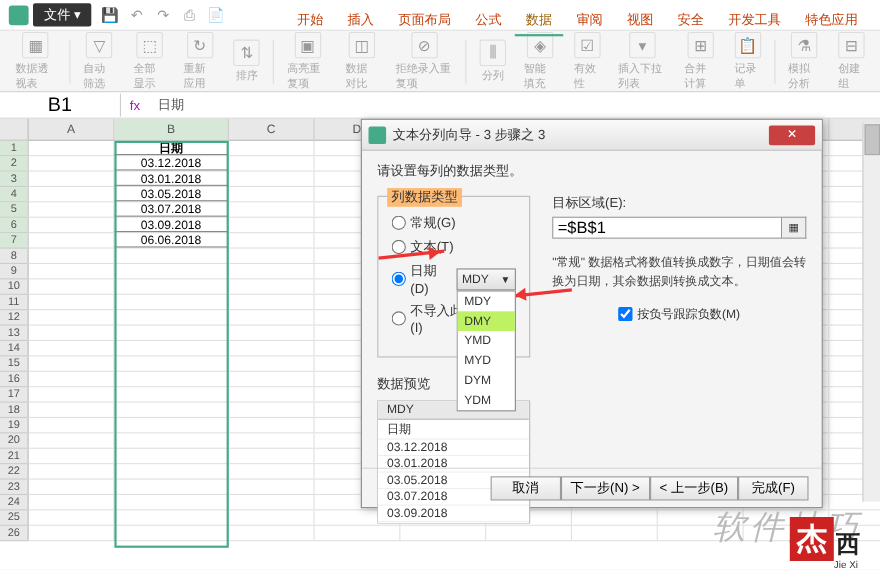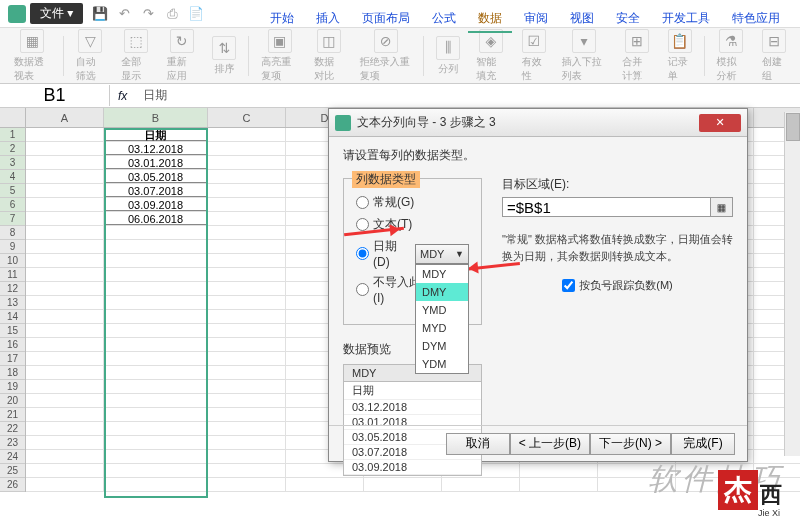--- a/index.html
+++ b/index.html
@@ -3,29 +3,29 @@
 <meta charset="utf-8">
 <style>
 *{box-sizing:border-box;margin:0;padding:0;font-family:"Microsoft YaHei","SimSun",sans-serif}
 body{width:800px;height:518px;background:#f0f0f0;position:relative;overflow:hidden;font-size:12px}
 .menubar{height:28px;background:#fff;display:flex;align-items:center;padding:0 8px;border-bottom:1px solid #ddd}
 .menubar .wps{width:18px;height:18px;background:#4a8;border-radius:3px;margin-right:4px}
 .menubar .file-btn{padding:2px 10px;background:#333;color:#fff;border-radius:2px;font-size:12px;margin-right:8px}
 .menubar .qa-icons{display:flex;gap:6px}
 .menubar .qa-icons span{width:18px;height:18px;display:flex;align-items:center;justify-content:center;color:#999;font-size:13px}
 .tabs{position:absolute;top:6px;right:10px;display:flex;gap:2px;font-size:12px}
-.tabs span{padding:4px 10px;color:#1d4ed8}
+.tabs span{padding:4px 10px;color:#c2410c}
 .tabs span.active{color:#a16207;border-bottom:2px solid #4a8}
 .ribbon{height:56px;background:#f5f5f5;border-bottom:1px solid #ccc;display:flex;align-items:center;padding:0 8px;gap:4px}
 .rb-group{display:flex;flex-direction:column;align-items:center;padding:0 6px;color:#aaa;font-size:10px;gap:2px}
 .rb-icon{width:24px;height:24px;border:1px solid #ddd;border-radius:2px;display:flex;align-items:center;justify-content:center;color:#999;font-size:14px}
 .rb-sep{width:1px;height:40px;background:#ddd;margin:0 2px}
 .namebox-row{height:24px;background:#fff;border-bottom:1px solid #ccc;display:flex;align-items:center}
 .namebox{width:110px;padding:0 8px;border-right:1px solid #ccc;text-align:center;font-size:18px}
-.fx{padding:0 8px;color:#0f172a;font-style:italic}
+.fx{padding:0 8px;color:#a21caf;}
 .formula{padding:0 8px;font-size:12px;color:#555}
 .grid-area{position:relative;background:#fff;height:410px}
 .col-headers{display:flex;height:20px;background:#e8e8e8;border-bottom:1px solid #bbb}
 .corner{width:26px;border-right:1px solid #bbb}
 .col-h{border-right:1px solid #ccc;text-align:center;font-size:11px;line-height:20px;color:#555}
 .col-A{width:78px}.col-B{width:104px}.col-C{width:78px}.col-D{width:78px}.col-E{width:78px}.col-F{width:78px}.col-G{width:78px}.col-H{width:78px}.col-L{width:78px}
 .col-h.sel{background:#d8e8d8}
 .grid-body{display:flex}
 .row-headers{width:26px;background:#e8e8e8;border-right:1px solid #bbb}
 .row-h{height:14px;border-bottom:1px solid #ccc;text-align:center;font-size:10px;line-height:14px;color:#555}
@@ -46,21 +46,21 @@
 .dlg-right{flex:1}
 .dlg-box{border:1px solid #bbb;padding:10px 12px 14px;position:relative;margin-top:6px}
 .dlg-box-title{position:absolute;top:-8px;left:8px;background:#fdba74;padding:0 4px;font-size:12px}
 .radio-row{display:flex;align-items:center;gap:4px;margin:5px 0;font-size:12px}
 .radio-row input{margin:0}
 .date-combo{position:relative;margin-left:6px}
 .combo-btn{width:54px;height:20px;background:linear-gradient(#f8f8f8,#e0e0e0);border:1px solid #888;display:flex;align-items:center;justify-content:space-between;padding:0 4px;font-size:11px}
 .combo-arrow{font-size:9px;color:#333}
 .combo-list{position:absolute;top:20px;left:0;width:54px;background:#fff;border:1px solid #888;z-index:10}
 .combo-item{padding:3px 6px;font-size:11px}
-.combo-item.hover{background:#5eead4}
+.combo-item.hover{background:#bef264}
 .target-row{margin-top:4px}
 .target-input-wrap{display:flex;align-items:center;margin-top:4px}
 .target-input{flex:1;height:20px;border:1px solid #999;padding:0 4px;font-size:15px;background:#fff}
 .target-btn{width:22px;height:20px;border:1px solid #999;border-left:none;background:#eee;display:flex;align-items:center;justify-content:center;font-size:10px}
 .help-text{margin-top:14px;font-size:11px;line-height:1.5;color:#444}
 .chk-row{margin-top:14px;display:flex;align-items:center;gap:4px;font-size:11px;justify-content:center}
 .preview{margin-top:16px}
 .preview-box{border:1px solid #bbb;margin-top:6px;height:112px;background:#fff;overflow:auto}
 .preview-head{background:#e8e8e8;border-bottom:1px solid #bbb;padding:2px 8px;font-size:11px}
 .preview-row{padding:1px 8px;font-size:11px;border-bottom:1px solid #eee}
@@ -590,22 +590,22 @@
         <div class="help-text">"常规" 数据格式将数值转换成数字，日期值会转换为日期，其余数据则转换成文本。</div>
         <label class="chk-row">
             <input type="checkbox" checked="" style=""> 
             <span>按负号跟踪负数(M)</span>
           </label>
       </div>
     </div>
   </div>
   <div class="dlg-footer">
     <div class="dlg-btn">取消</div>
+    <div class="dlg-btn">下一步(N) &gt;</div>
     <div class="dlg-btn">&lt; 上一步(B)</div>
-    <div class="dlg-btn">下一步(N) &gt;</div>
     <div class="dlg-btn">完成(F)</div>
   </div>
 </div>
 
 <div class="arrow-red arrow1"></div>
 <div class="arrow-red arrow2"></div>
 
 <div class="watermark">软件技巧</div>
 <div class="logo-blk">
   <div class="logo-red">杰</div>

